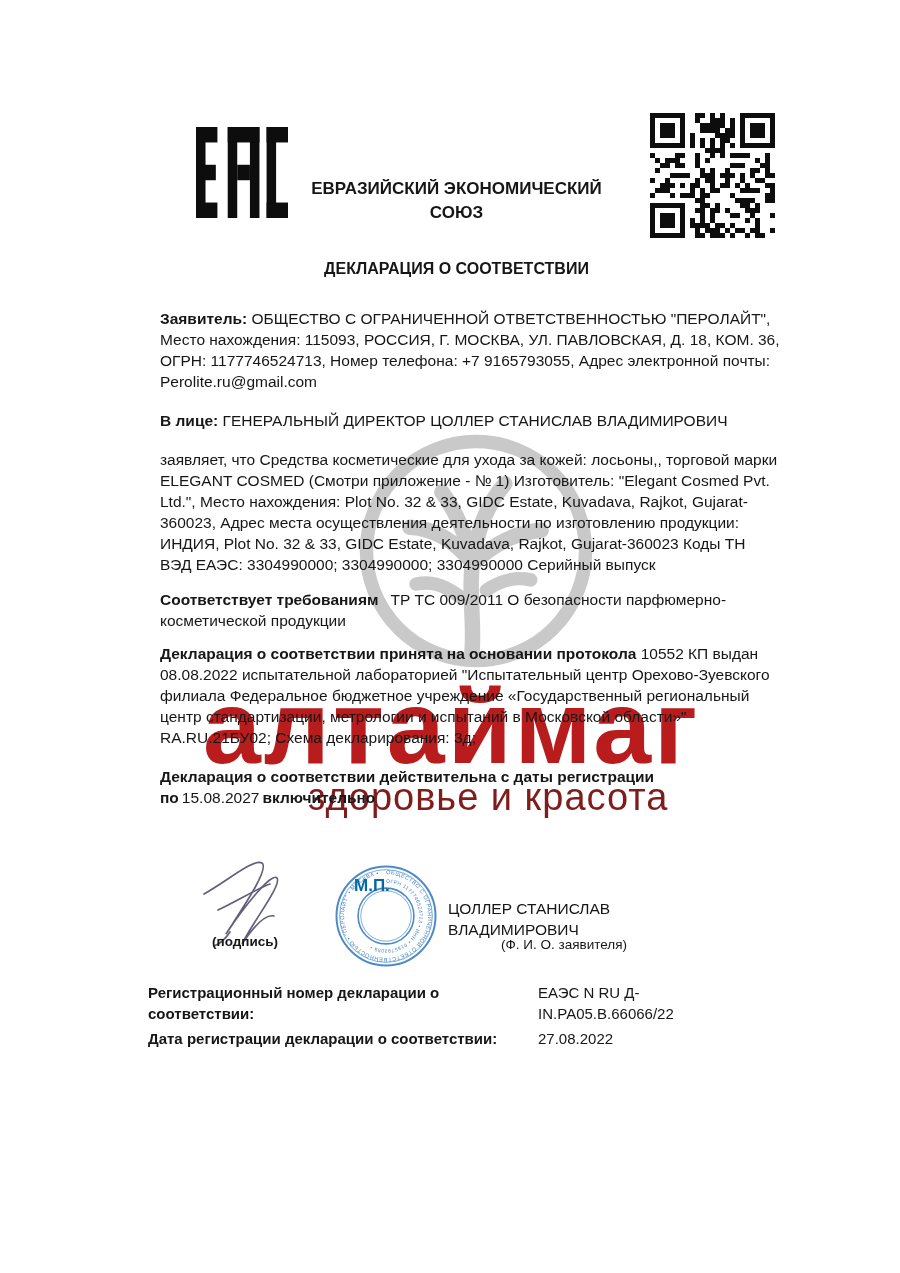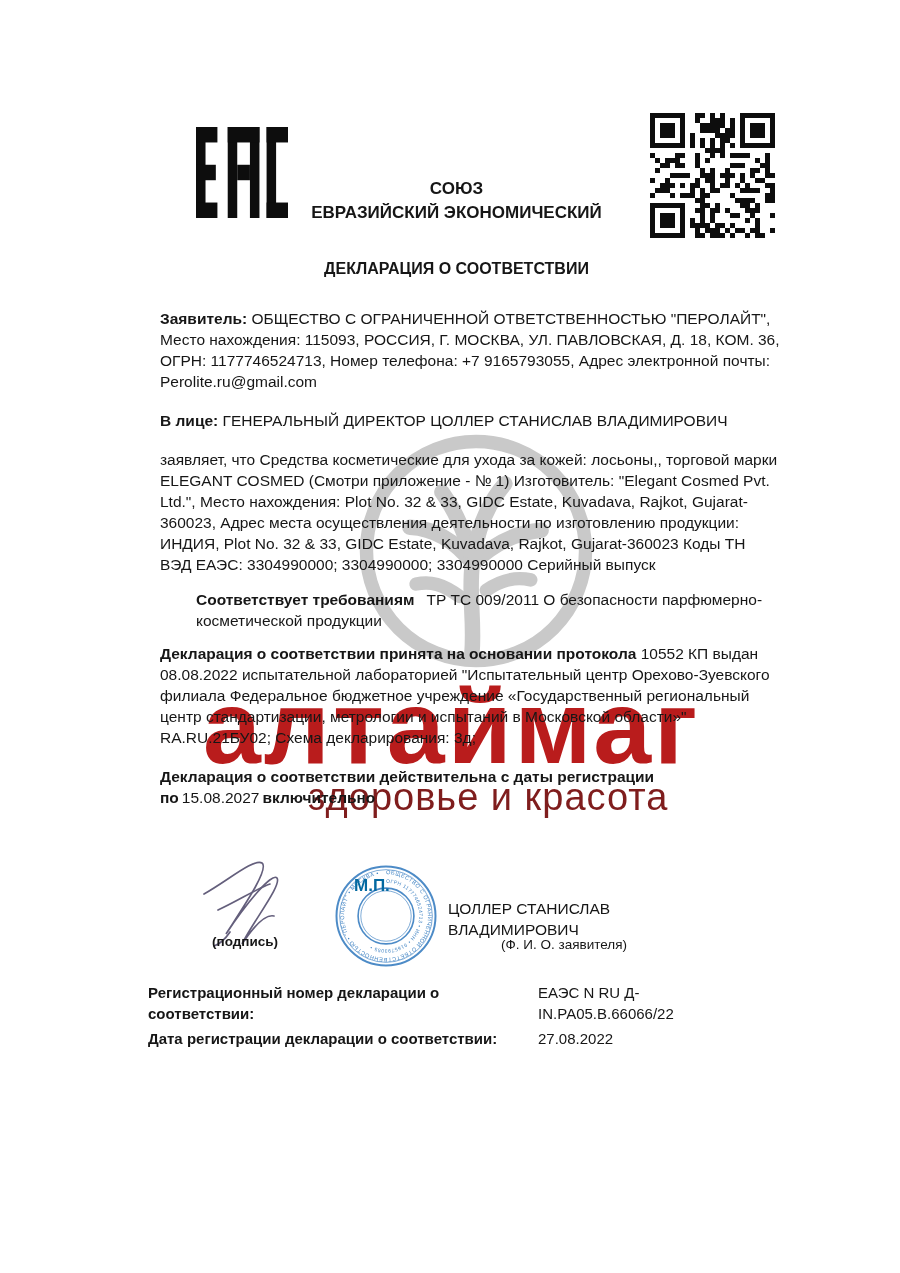--- a/index.html
+++ b/index.html
@@ -34,21 +34,21 @@
     position:absolute;left:148px;top:260px;width:617px;z-index:2;
     text-align:center;font-size:16px;font-weight:700;
   }
   
   .content{
     position:absolute;left:160px;top:308px;width:620px;z-index:2;
     font-size:15.5px;line-height:21px;
   }
   .content p{margin:0 0 18px 0;}
   .content p.tight{margin-bottom:14px;}
-  .content p.tighter{margin-bottom:12px;margin-left:36px;}
+  .content p.tighter{margin-bottom:12px;}
   .b{font-weight:700;}
   .gap-left{margin-left:12px;}
   .sp{margin:0 3px;}
   
   .sig-svg{position:absolute;left:196px;top:854px;width:120px;height:94px;z-index:2;}
   .sig-caption{position:absolute;left:212px;top:934px;z-index:3;font-size:13.5px;font-weight:700;}
   .stamp{position:absolute;left:332px;top:862px;width:108px;height:108px;z-index:2;}
   .mp-label{position:absolute;left:354px;top:876px;z-index:3;font-size:17px;font-weight:700;color:#0369a1;}
   .fio-name{position:absolute;left:448px;top:898px;width:195px;z-index:2;font-size:15.5px;line-height:21px;}
   .fio-caption{position:absolute;left:501px;top:937px;z-index:3;font-size:13.5px;font-weight:400;}
@@ -298,22 +298,22 @@
           <rect x="90" y="0" width="35" height="35"></rect>
           <rect x="95" y="5" width="25" height="25" fill="#fff"></rect>
           <rect x="100" y="10" width="15" height="15" fill="#0d0d0d"></rect>
           <rect x="0" y="90" width="35" height="35"></rect>
           <rect x="5" y="95" width="25" height="25" fill="#fff"></rect>
           <rect x="10" y="100" width="15" height="15" fill="#0d0d0d"></rect>
         </g>
       </svg></div>
 
   <div class="union-title">
+    <div>ЕВРАЗИЙСКИЙ ЭКОНОМИЧЕСКИЙ</div>
     <div>СОЮЗ</div>
-    <div>ЕВРАЗИЙСКИЙ ЭКОНОМИЧЕСКИЙ</div>
   </div>
   <div class="doc-title">ДЕКЛАРАЦИЯ О СООТВЕТСТВИИ</div>
 
   <div class="content">
     <p><span class="b">Заявитель:</span><span> ОБЩЕСТВО С ОГРАНИЧЕННОЙ ОТВЕТСТВЕННОСТЬЮ "ПЕРОЛАЙТ", Место нахождения: 115093, РОССИЯ, Г. МОСКВА, УЛ. ПАВЛОВСКАЯ, Д. 18, КОМ. 36, ОГРН: 1177746524713, Номер телефона: +7 9165793055, Адрес электронной почты: Perolite.ru@gmail.com</span></p>
 
     <p><span class="b">В лице:</span><span> ГЕНЕРАЛЬНЫЙ ДИРЕКТОР ЦОЛЛЕР СТАНИСЛАВ ВЛАДИМИРОВИЧ</span></p>
 
     <p class="tight"><span>заявляет, что Средства косметические для ухода за кожей: лосьоны,, торговой марки ELEGANT COSMED  (Смотри приложение - № 1) Изготовитель: "Elegant Cosmed Pvt. Ltd.", Место нахождения: Plot No. 32 &amp; 33, GIDC Estate, Kuvadava, Rajkot, Gujarat-360023, Адрес места осуществления деятельности по изготовлению продукции: ИНДИЯ, Plot No. 32 &amp; 33, GIDC Estate, Kuvadava, Rajkot, Gujarat-360023 Коды ТН ВЭД ЕАЭС: 3304990000; 3304990000; 3304990000 Серийный выпуск</span></p>
 

